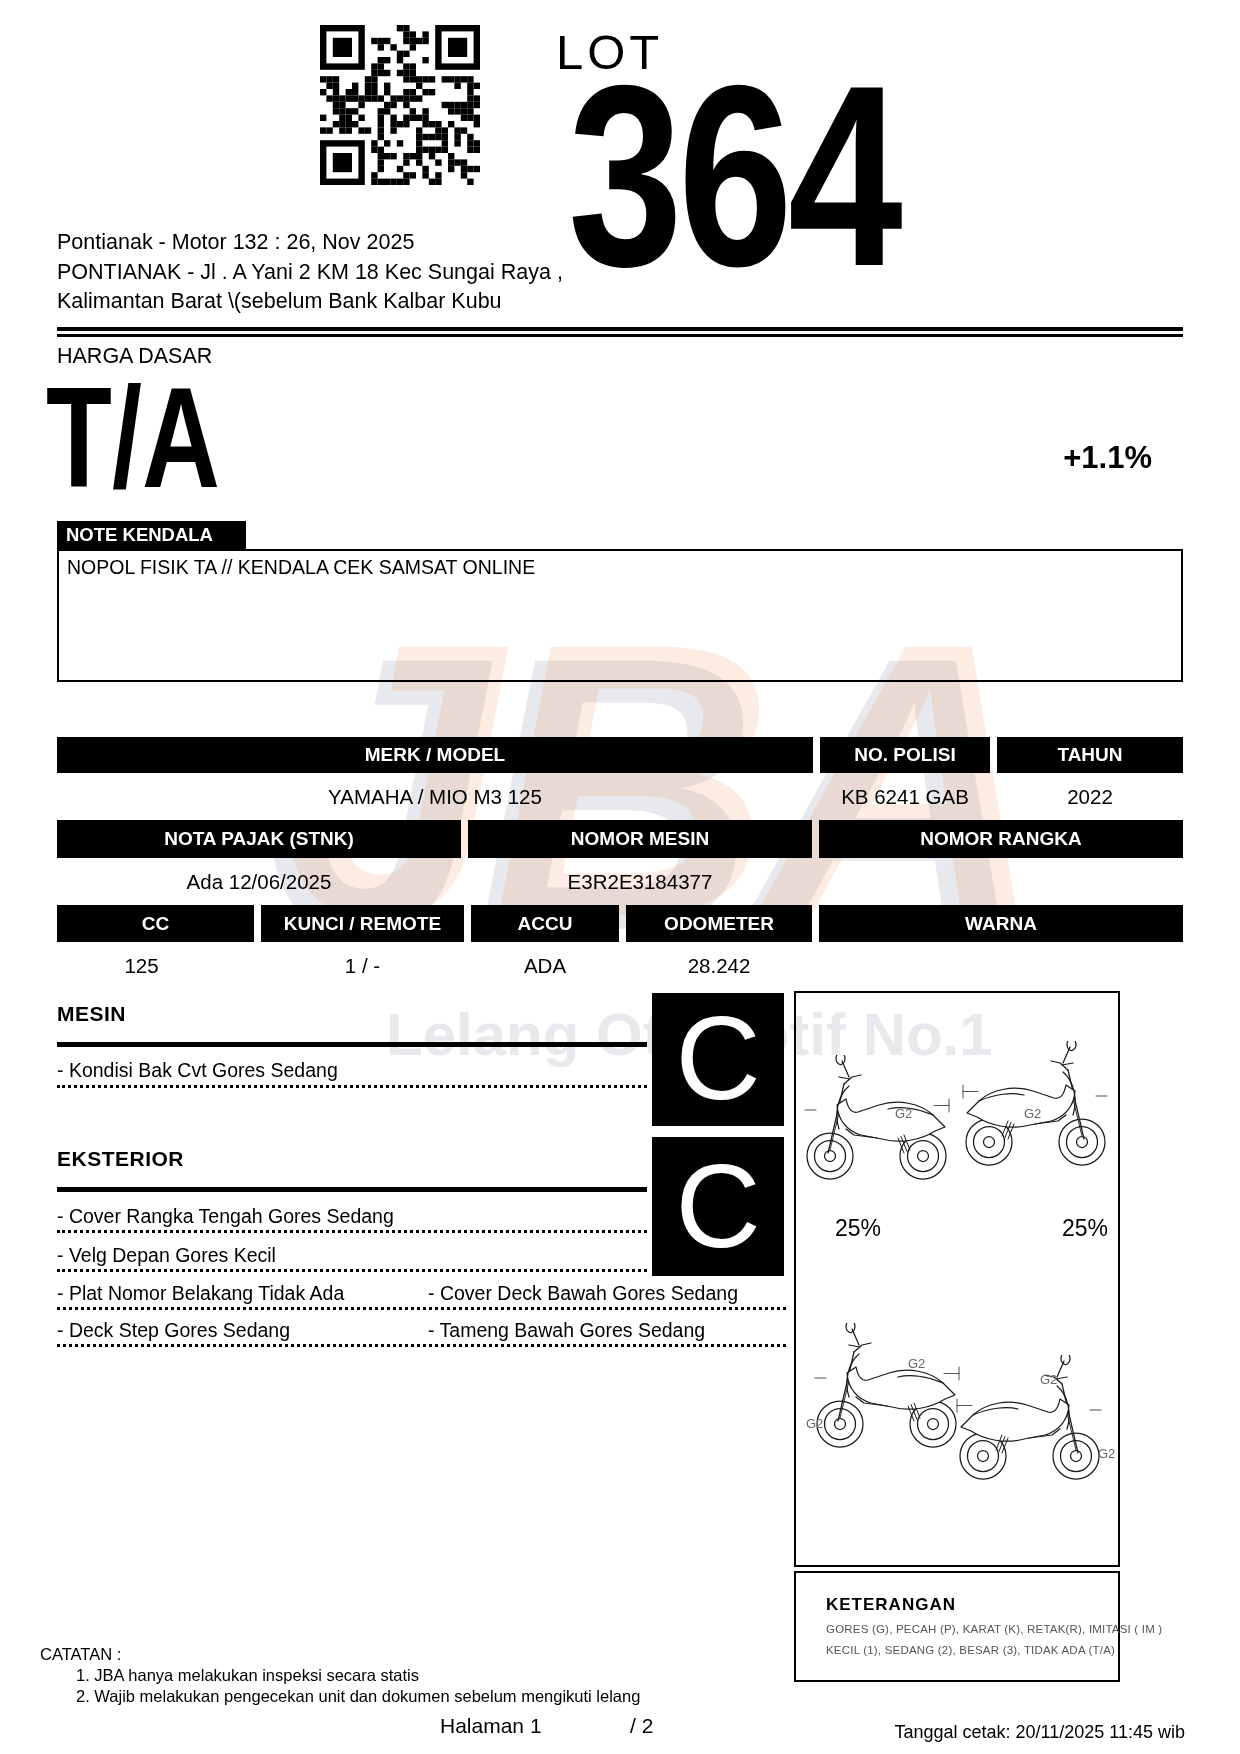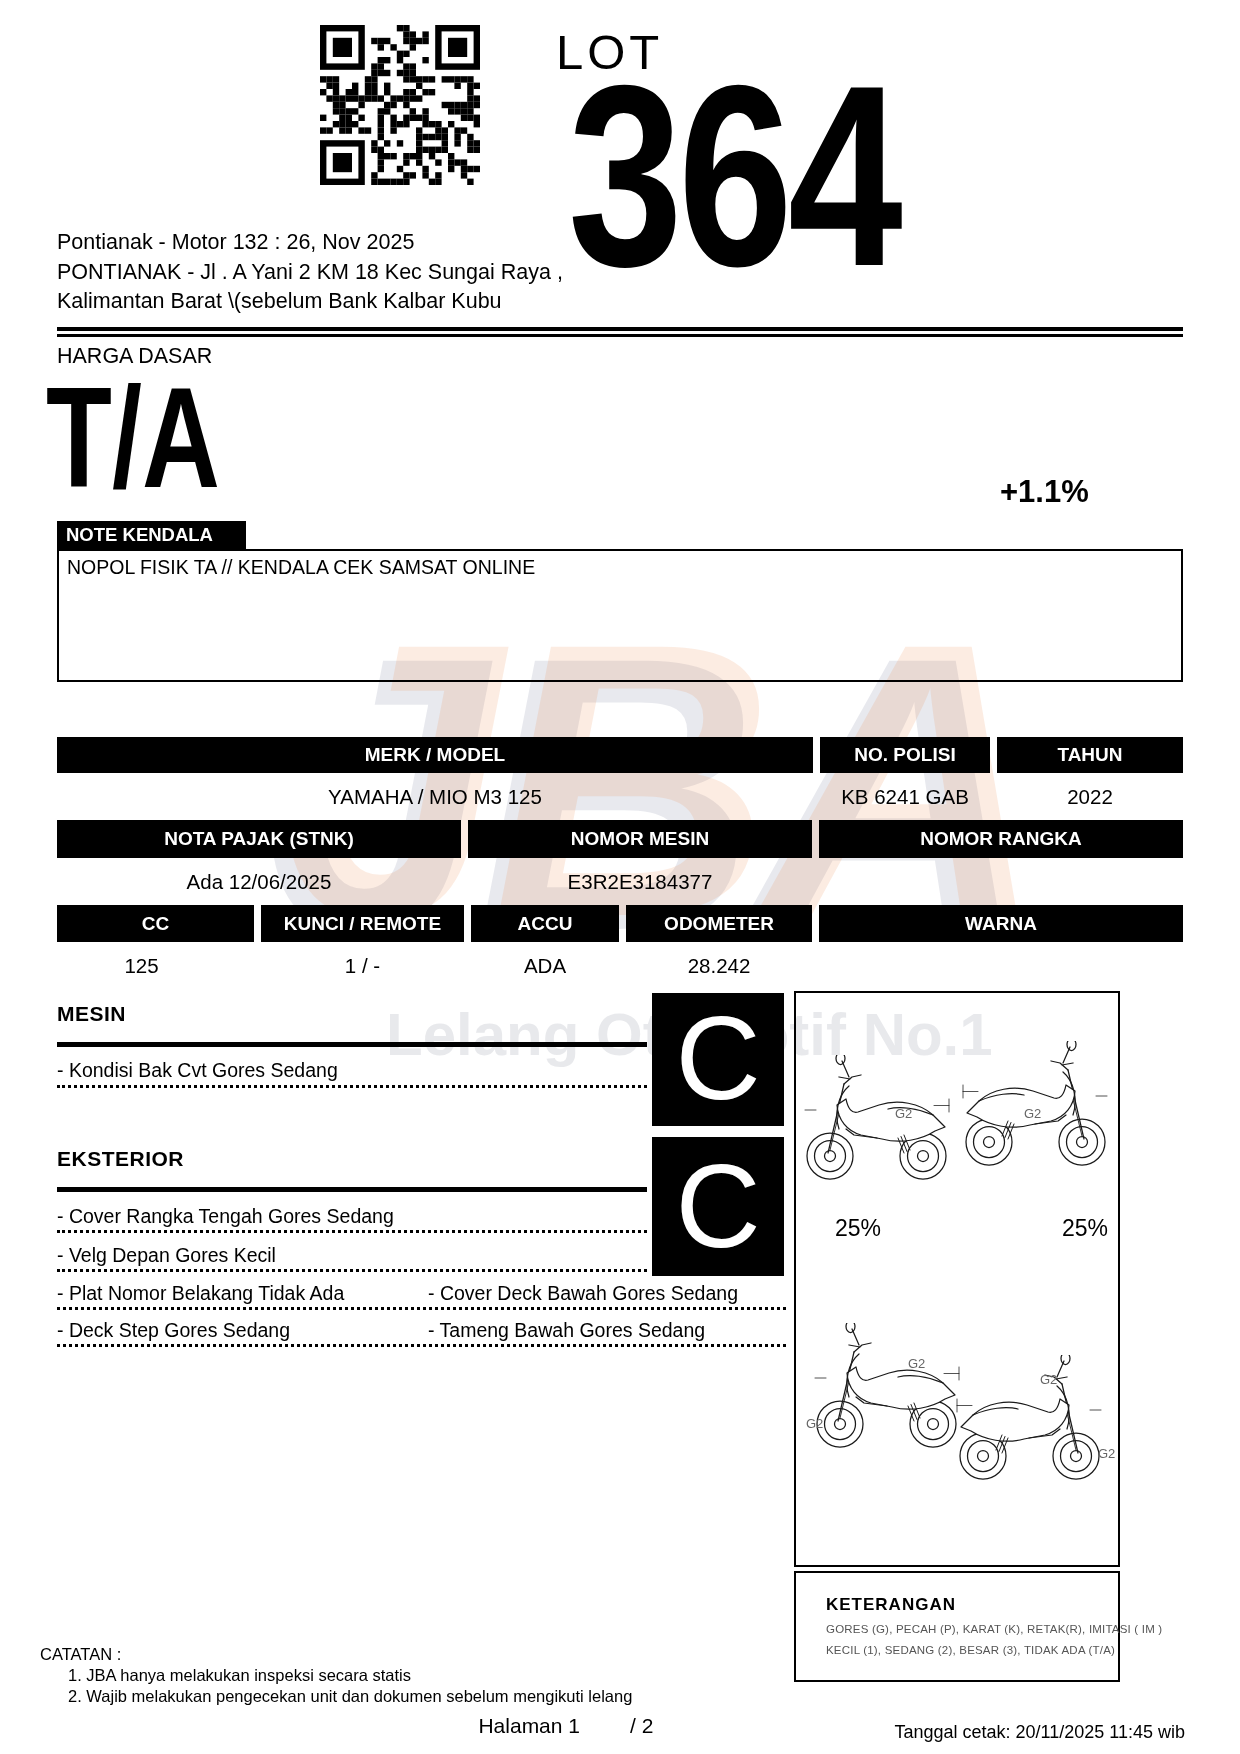--- a/index.html
+++ b/index.html
@@ -18,21 +18,21 @@
   .qr{left:320px;top:25px;width:160px;height:160px}
   .lot-label{left:556px;top:24px;font-size:49px;font-weight:normal;letter-spacing:4px}
   .lot-num{left:568px;top:64px;font-size:258px;font-weight:bold;line-height:.87;
            letter-spacing:-6px;transform:scaleX(.80);transform-origin:left top}
   .addr{left:57px;top:228px;font-size:21.5px;line-height:29.5px}
   .dbl-rule{left:57px;top:327px;width:1126px;height:10px;
             border-top:4.5px solid #000;border-bottom:3px solid #000}
   .harga-label{left:57px;top:344px;font-size:21.5px}
   .harga-val{left:46px;top:380px;font-size:142px;font-weight:bold;line-height:.82;
              transform:scaleX(.76);transform-origin:left top}
-  .pct{left:1000px;top:474px;width:152px;text-align:left;font-size:31px;font-weight:bold}
+  .pct{left:1000px;top:440px;width:152px;text-align:right;font-size:31px;font-weight:bold}
   .note-label{left:57px;top:521px;width:189px;height:28px;background:#000;color:#fff;
               font-size:18.5px;font-weight:bold;line-height:28px;padding-left:9px}
   .note-box{left:57px;top:549px;width:1126px;height:133px;border:2px solid #000;
             padding:5px 8px;font-size:19.5px}
   
   .hbar{position:absolute;background:#000;color:#fff;font-weight:bold;font-size:19px;
         text-align:center;overflow:hidden;white-space:nowrap}
   .vcell{position:absolute;font-size:20.5px;text-align:center;white-space:nowrap}
   
   .sec-title{font-weight:bold;font-size:21px;letter-spacing:.5px}
@@ -45,22 +45,22 @@
   .diagram{left:794px;top:991px;width:326px;height:576px;border:2px solid #000}
   .scoot{position:absolute;width:150px;height:130px}
   .flip{transform:scaleX(-1)}
   .tire{position:absolute;font-size:23px}
   .gmark{position:absolute;font-size:13px;color:#666}
   .ket-box{left:794px;top:1571px;width:326px;height:111px;border:2px solid #000}
   .ket-title{position:absolute;left:30px;top:22px;font-size:17px;font-weight:bold;letter-spacing:1px}
   .ket-line{position:absolute;left:30px;font-size:11.5px;color:#555;letter-spacing:.2px;white-space:nowrap}
   
   .catatan{left:40px;top:1644px;font-size:16.5px;line-height:21px}
-  .catatan .ci{margin-left:28px}
-  .halaman{left:440px;top:1714px;width:140px;text-align:right;font-size:21px}
+  .catatan .ci{margin-left:36px}
+  .halaman{left:440px;top:1714px;width:140px;text-align:left;font-size:21px}
   .pg-total{left:630px;top:1714px;font-size:21px}
   .printdate{left:780px;top:1722px;width:405px;text-align:right;font-size:18px}
 </style>
 </head>
 <body>
 
 <svg width="0" height="0" style="position:absolute">
   <defs>
     <symbol id="scooter" viewBox="0 0 300 260">
       <g stroke="#1a1a1a" stroke-width="2.5" fill="none" stroke-linecap="round" stroke-linejoin="round">

